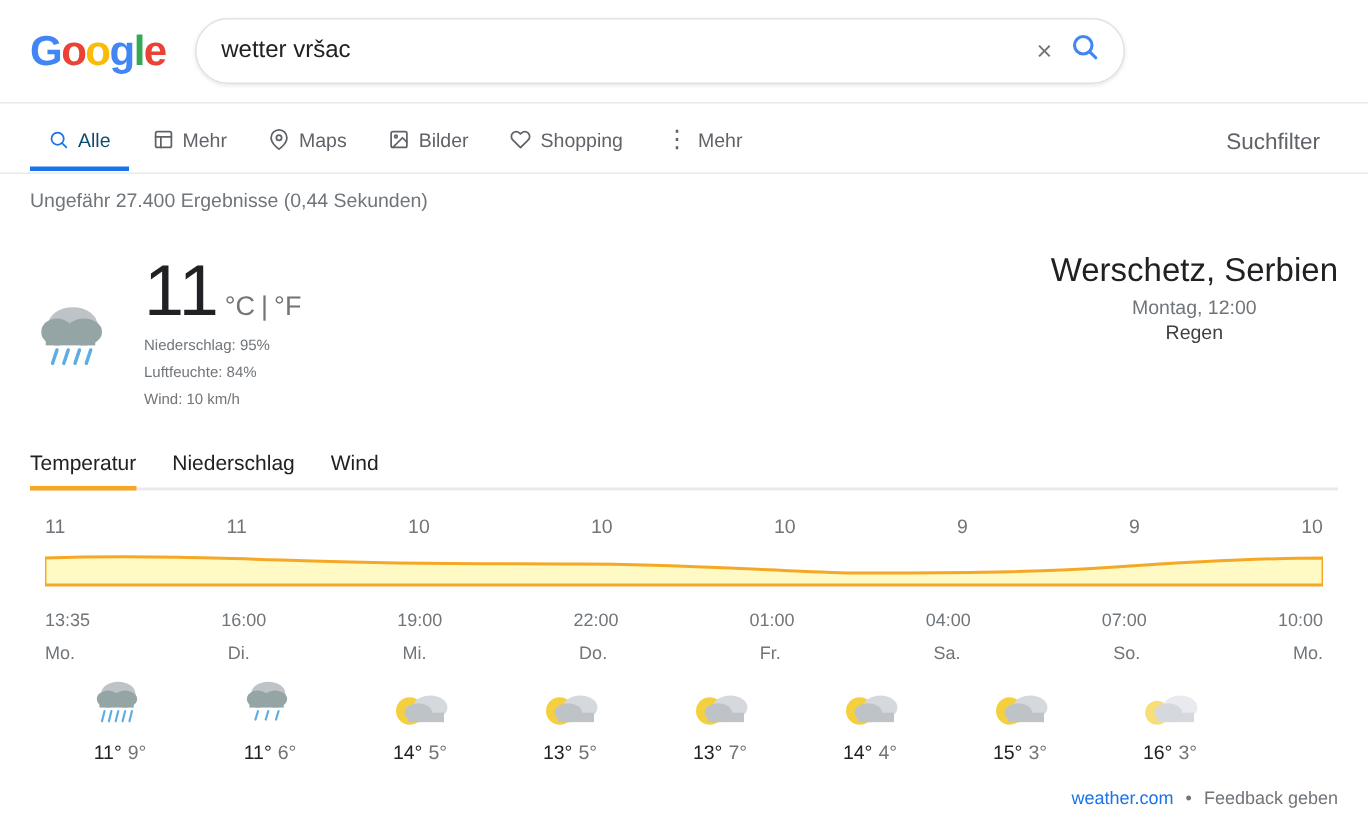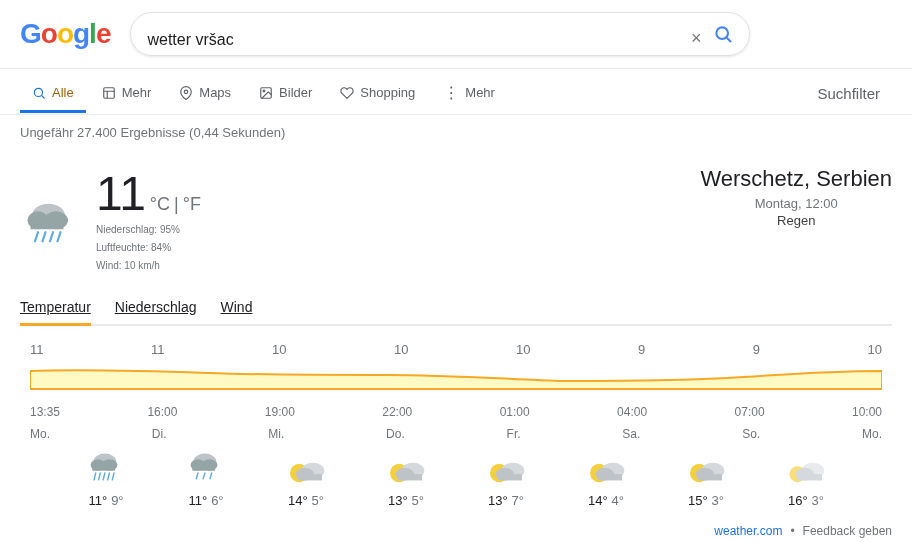--- a/index.html
+++ b/index.html
@@ -8,29 +8,29 @@
     
     .header { display: flex; align-items: center; padding: 12px 20px; border-bottom: 1px solid #e8eaed; gap: 20px; }
     .logo { display: flex; gap: 0; font-size: 28px; font-weight: bold; letter-spacing: -1px; cursor: default; user-select: none; }
     .logo-g { color: #4285F4; }
     .logo-o1 { color: #EA4335; }
     .logo-o2 { color: #FBBC05; }
     .logo-g2 { color: #4285F4; }
     .logo-l { color: #34A853; }
     .logo-e { color: #EA4335; }
 
-    .search-bar { display: flex; align-items: flex-end; border: 1px solid #dfe1e5; border-radius: 24px; padding: 6px 16px; flex: 1; max-width: 620px; height: 44px; box-shadow: 0 1px 3px rgba(0,0,0,0.1); }
+    .search-bar { display: flex; align-items: center; border: 1px solid #dfe1e5; border-radius: 24px; padding: 6px 16px; flex: 1; max-width: 620px; height: 44px; box-shadow: 0 1px 3px rgba(0,0,0,0.1); }
     .search-input { flex: 1; border: none; outline: none; font-size: 16px; color: #202124; background: transparent; }
     .search-clear { color: #70757a; cursor: pointer; font-size: 18px; margin-right: 12px; }
     .search-btn { color: #4285F4; cursor: pointer; font-size: 20px; }
 
     
     .nav { display: flex; align-items: center; padding: 4px 20px 0; border-bottom: 1px solid #e8eaed; gap: 4px; }
     .nav-item { display: flex; align-items: center; gap: 6px; padding: 10px 12px; cursor: pointer; font-size: 13px; color: #5f6368; border-bottom: 3px solid transparent; margin-bottom: -1px; text-decoration: none; }
-    .nav-item.active { color: #a16207; border-bottom: 3px solid #1a73e8; }
+    .nav-item.active { color: #0c4a6e; border-bottom: 3px solid #1a73e8; }
     .nav-spacer { flex: 1; }
     .suchfilter { color: #5f6368; padding: 10px 12px; cursor: pointer; font-size: 15px; }
 
     
     .results-count { padding: 10px 20px; font-size: 13px; color: #70757a; }
 
     
     .weather-card { margin: 0 20px; padding: 16px 0; border-bottom: 1px solid #e8eaed; }
     .weather-main { display: flex; align-items: flex-start; justify-content: space-between; margin-bottom: 16px; }
     .weather-left { display: flex; align-items: center; gap: 16px; }
@@ -40,31 +40,31 @@
     .temp-unit { font-size: 18px; color: #70757a; cursor: pointer; }
     .temp-separator { font-size: 18px; color: #70757a; }
     .weather-details { font-size: 10px; color: #70757a; line-height: 1.8; }
     .weather-right { text-align: center; }
     .weather-city { font-size: 22px; font-weight: 400; color: #202124; }
     .weather-date { font-size: 13px; color: #70757a; margin-top: 4px; }
     .weather-condition { font-size: 13px; color: #404040; margin-top: 2px; }
 
     
     .weather-tabs { display: flex; gap: 24px; border-bottom: 2px solid #e8eaed; margin-bottom: 16px; }
-    .weather-tab { padding: 8px 0; font-size: 14px; cursor: pointer; color: #202124; border-bottom: 3px solid transparent; margin-bottom: -2px; text-decoration: underline; }
+    .weather-tab { padding: 8px 0; font-size: 14px; cursor: pointer; color: #202124; border-bottom: 3px solid transparent; margin-bottom: -2px; }
     .weather-tab.active { border-bottom: 3px solid #F4A825; color: #202124; }
 
     
     .chart-area { position: relative; padding: 0 0 8px; }
     .chart-temps { display: flex; justify-content: space-between; padding: 0 10px; margin-bottom: 4px; font-size: 13px; color: #70757a; }
 
     
     .forecast-times { display: flex; justify-content: space-between; padding: 0 10px; font-size: 12px; color: #70757a; margin-bottom: 8px; }
     .forecast-days { display: flex; justify-content: space-between; padding: 0 10px; font-size: 12px; color: #70757a; margin-bottom: 8px; text-align: center; }
-    .forecast-grid { display: flex; justify-content: center; padding: 0 10px; }
+    .forecast-grid { display: flex; justify-content: flex-start; padding: 0 10px; }
     .forecast-item { display: flex; flex-direction: column; align-items: center; gap: 4px; width: 100px; }
     .forecast-temps { font-size: 13px; color: #202124; display: flex; gap: 4px; }
     .forecast-high { color: #202124; }
     .forecast-low { color: #70757a; }
 
     
     .weather-footer { display: flex; justify-content: flex-end; align-items: center; gap: 8px; padding: 8px 0 0; font-size: 12px; color: #70757a; }
     .weather-source { color: #1a73e8; text-decoration: none; }
   </style>
 </head>

